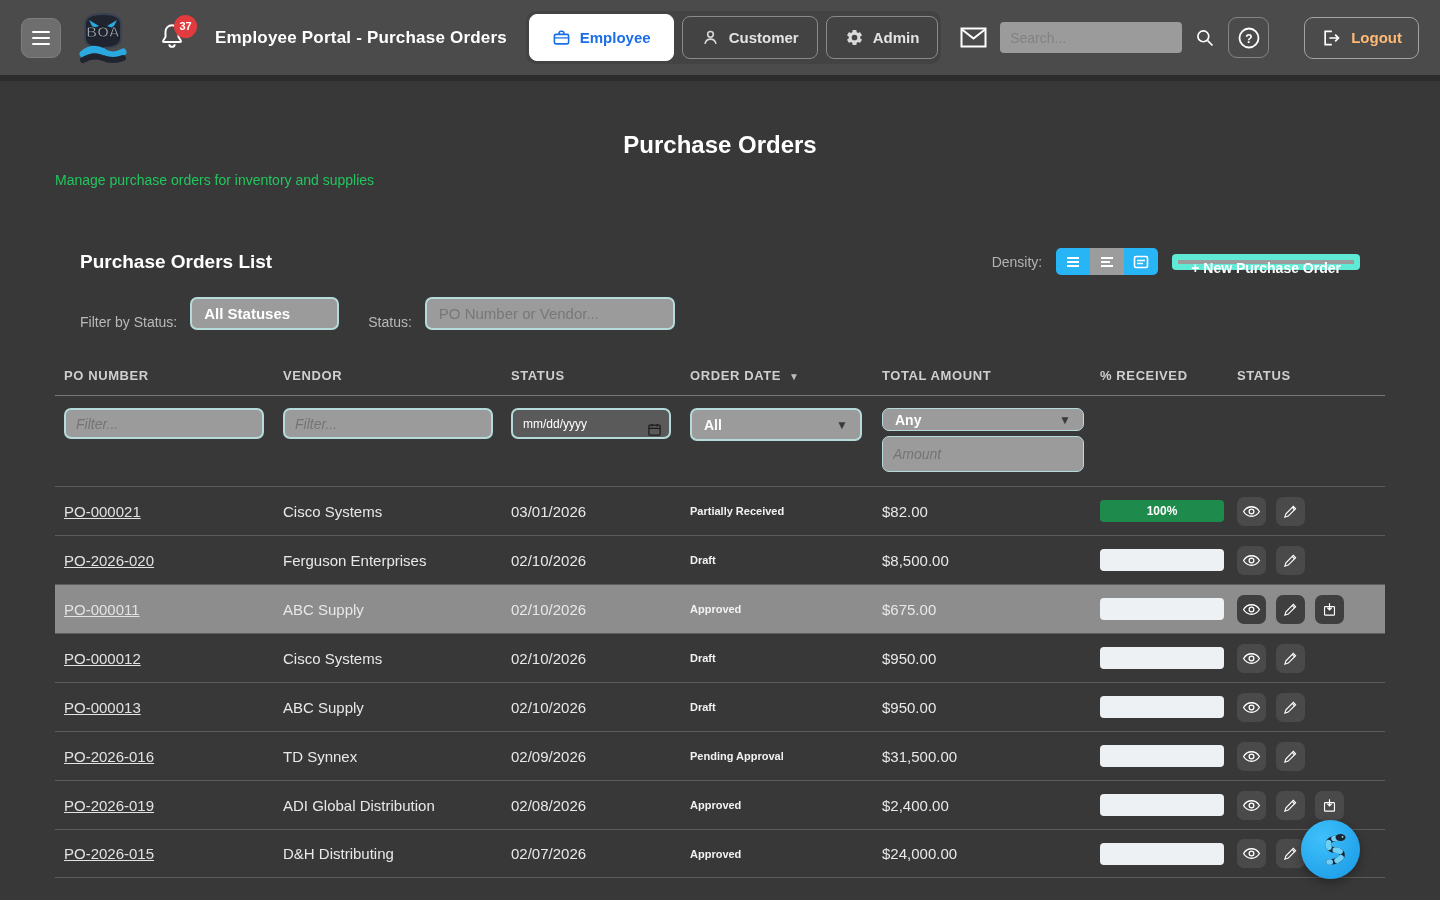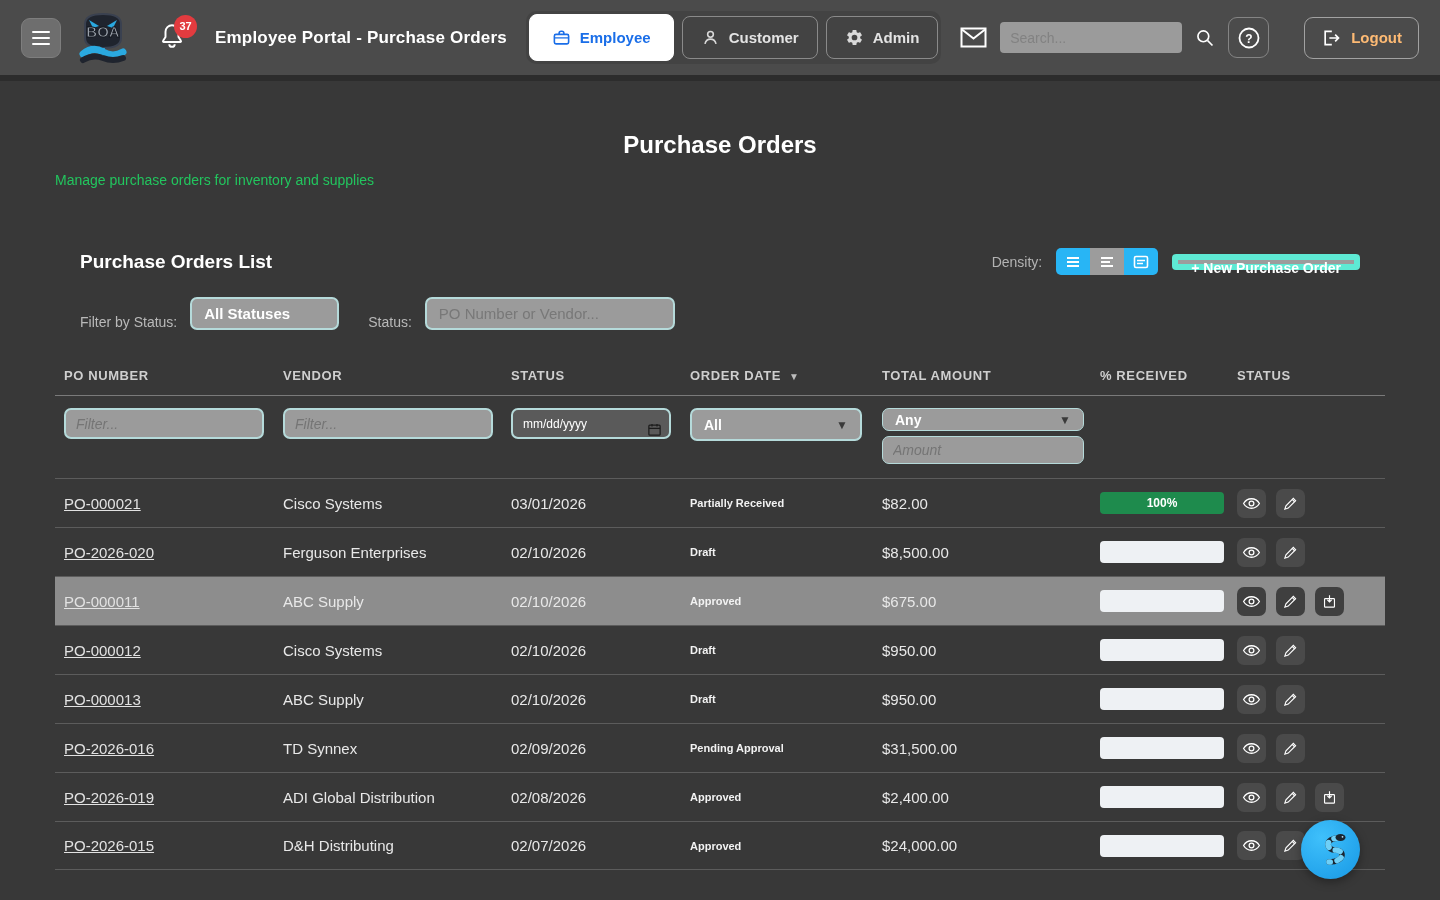--- a/index.html
+++ b/index.html
@@ -79,21 +79,21 @@
   .fc { padding-left:9px; }
   .in-po { width:200px; } .in-vendor { width:210px; }
   .date-wrap { position:relative; width:160px; }
   .date-input { width:160px; height:31px; background:#5a5a5a; border:2px solid #b5dada; border-radius:7px;
                 padding:0 30px 0 10px; font-size:12px; color:#fff; font-family:inherit; }
   .date-input::placeholder { color:#fff; }
   .sel-small { font-size:14px; justify-content:space-between; }
   .sel-all { width:172px; height:33px; }
   .sel-any { width:202px; height:23px; border-width:1px; }
   .amount-stack { display:flex; flex-direction:column; gap:5px; }
-  .in-amount { width:202px; height:28px; border-width:1px;font-style:italic; }
+  .in-amount { width:202px; height:36px; border-width:1px;font-style:italic; }
   .chev { color:#3a3a3a; font-size:12px; }
 
   .trow { height:49px; border-top:1px solid #5c5c5c; align-items:center; }
   .trow:last-child { border-bottom:1px solid #5c5c5c; }
   .trow.highlight { background:#8d8d8d; }
   .td { padding-left:9px; font-size:15px; color:#e8e8e8; }
   .po-link { color:#e2e2e2; text-decoration:underline; cursor:pointer; }
   .td-status { font-size:11px; font-weight:bold; color:#f2f2f2; }
   .pbar { width:124px; height:22px; background:#eef1f4; border-radius:4px; display:flex;
           align-items:center; justify-content:center; }

